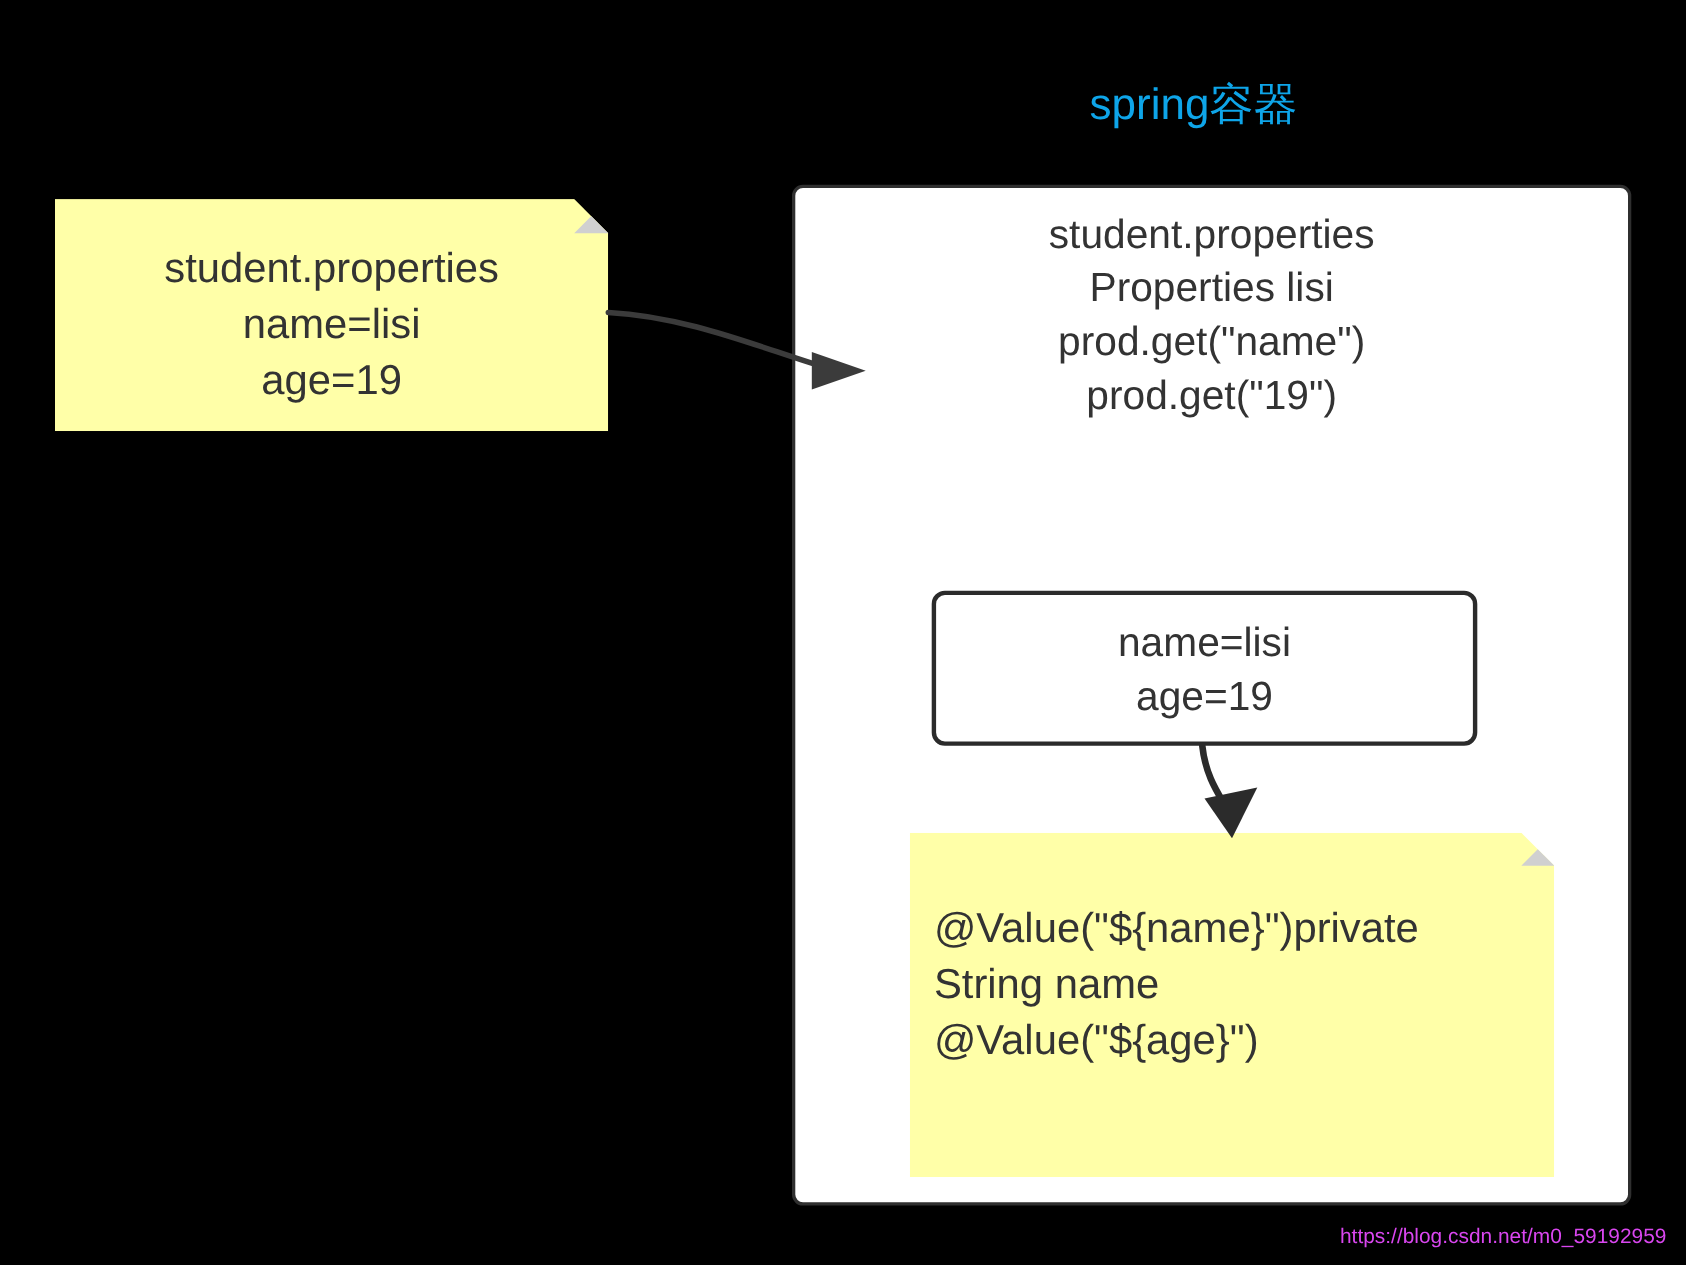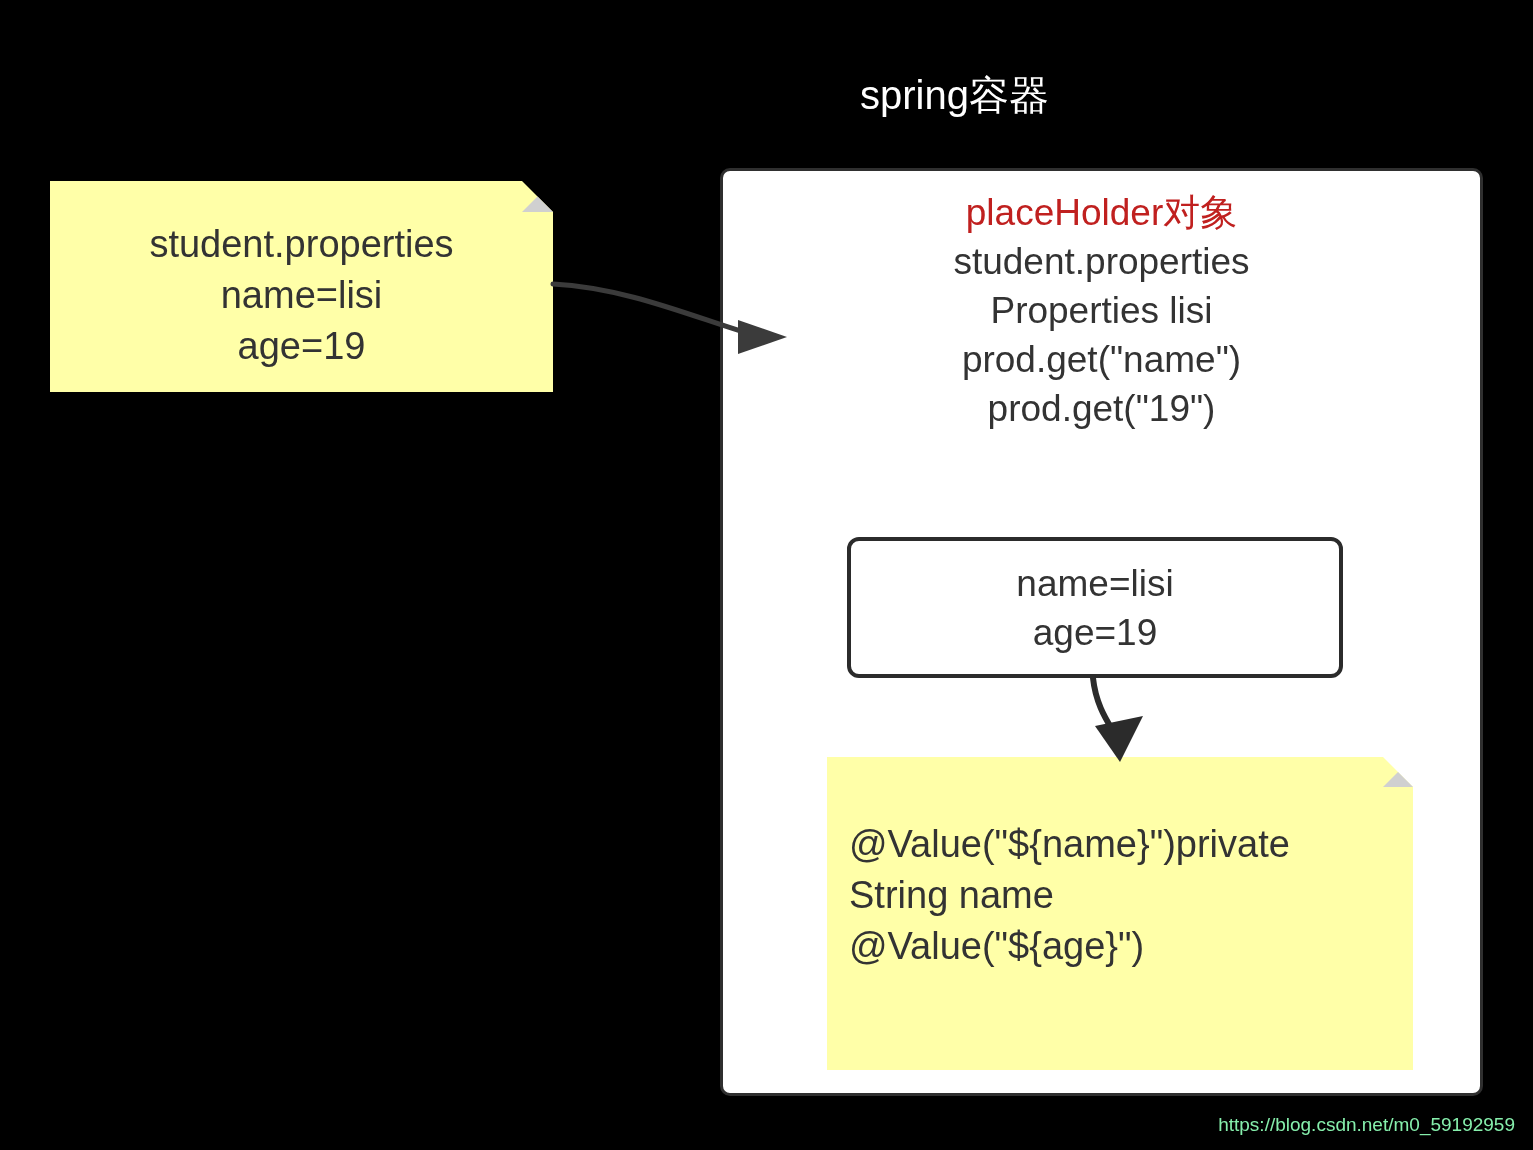--- a/index.html
+++ b/index.html
@@ -15,22 +15,22 @@
     overflow: hidden;
     font-family: "Liberation Sans", "DejaVu Sans", sans-serif;
   }
 
   
   #diagram-title {
     position: absolute;
     left: 860px;
     top: 72px;
     width: 450px;
-    text-align: left;
-    color: #ffffff;
+    text-align: center;
+    color: #0ea5e9;
     font-size: 40px;
     line-height: 1.15;
     white-space: nowrap;
   }
 
   
   #container-panel {
     position: absolute;
     left: 720px;
     top: 168px;
@@ -150,36 +150,35 @@
     width: 1533px;
     height: 1150px;
     pointer-events: none;
   }
 
   
   #watermark {
     position: absolute;
     right: 18px;
     bottom: 14px;
-    color: #86efac;
+    color: #d946ef;
     font-size: 19px;
     white-space: nowrap;
   }
 </style>
 </head>
 <body>
 
 <div id="canvas">
 
   <div id="diagram-title">spring容器</div>
 
   <div id="container-panel"></div>
 
   <div id="panel-text">
-    <div class="line line-red">placeHolder对象</div>
     <div class="line">student.properties</div>
     <div class="line">Properties lisi</div>
     <div class="line">prod.get("name")</div>
     <div class="line">prod.get("19")</div>
   </div>
 
   <div id="value-box">
     <div>name=lisi</div>
     <div>age=19</div>
   </div>

